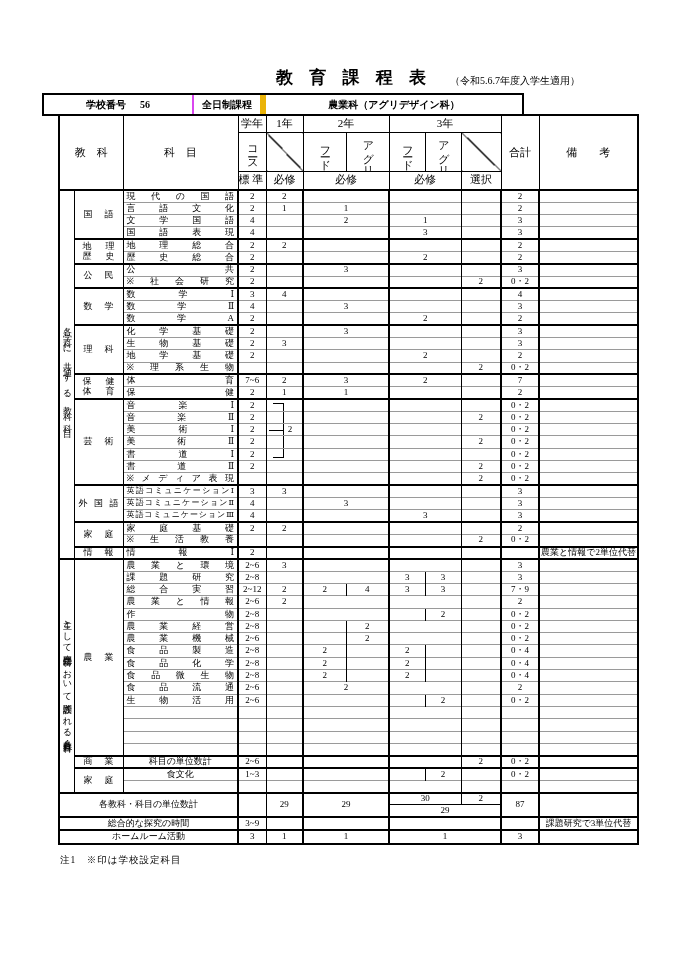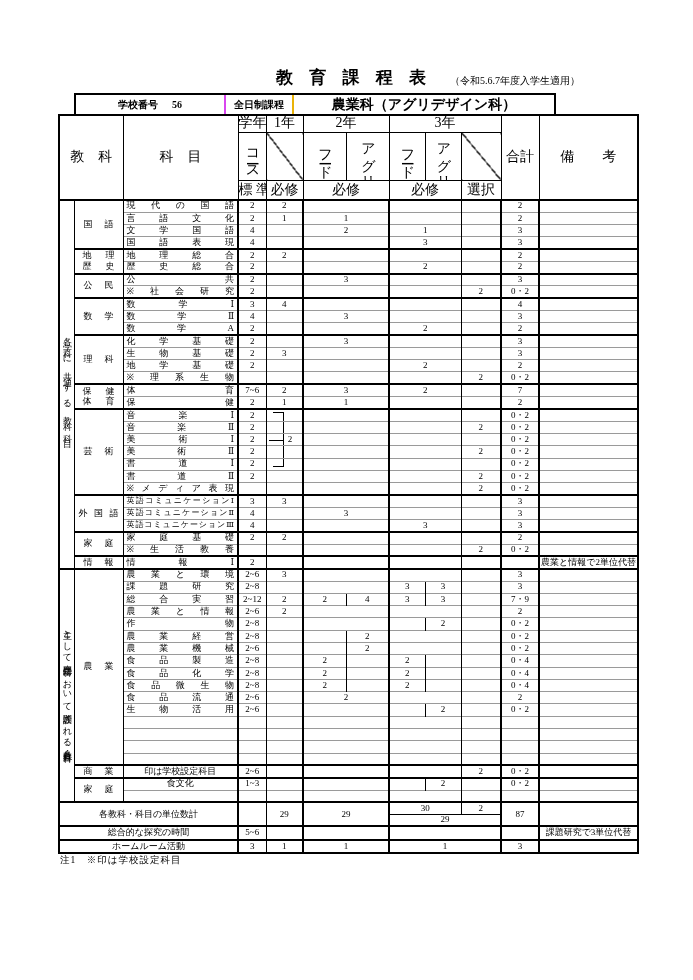--- a/index.html
+++ b/index.html
@@ -3,31 +3,31 @@
 <meta charset="utf-8">
 <style>
   html,body{margin:0;padding:0;background:#fff;}
   #page{position:relative;width:693px;height:980px;background:#ffffff;
         font-family:"Liberation Serif","DejaVu Serif",serif;color:#000;}
   
   #title-row{position:absolute;left:0;top:66px;width:693px;height:24px;margin-left:48px;}
   #doc-title{position:absolute;left:228px;top:0;font-size:17px;font-weight:bold;letter-spacing:6px;white-space:nowrap;}
   #doc-title-note{position:absolute;left:402px;top:8px;font-size:10px;white-space:nowrap;}
   
-  #school-bar{position:absolute;left:74px;top:93px;width:478px;height:19px;border:2px solid #000;display:flex;align-items:stretch;font-size:10px;}
+  #school-bar{position:absolute;left:42px;top:93px;width:478px;height:19px;border:2px solid #000;display:flex;align-items:stretch;font-size:10px;}
   #school-bar .cell{display:flex;align-items:center;justify-content:center;white-space:nowrap;overflow:hidden;}
   #school-bar .c1{width:148px;gap:14px;font-weight:bold;}
   #school-bar .c2{width:152px;border-left:2px solid #000;font-weight:bold;}
   #school-bar .c3{width:66px;border-left:2px solid #d946ef;font-weight:bold;}
-  #school-bar .c4{flex:1;border-left:2px solid #eab308;font-size:14px;font-weight:bold;}
+  #school-bar .c4{flex:1;border-left:6px solid #eab308;font-size:10px;font-weight:bold;}
   
   #main{position:absolute;left:58px;top:114px;width:579px;border-collapse:collapse;table-layout:fixed;border:2px solid #000;}
   #main td,#main th{padding:0;margin:0;text-align:center;vertical-align:middle;font-weight:normal;
       font-size:9px;line-height:1.05;overflow:hidden;white-space:nowrap;}
-  #main th{border:1px solid #000;font-size:14px;}
+  #main th{border:1px solid #000;font-size:11px;}
   tr.hr1{height:17px;} tr.hr2{height:39px;} tr.hr3{height:19px;}
   tr.dr{height:12.3px;} tr.sr{height:12px;} tr.sr2{height:13.5px;}
   .bl1{border-left:1px solid #000;} .bl2{border-left:2px solid #000;}
   .bt1{border-top:1px solid #9a9a9a;} .bt2{border-top:2px solid #000;}
   .vert{writing-mode:vertical-rl;}
   .diag{background:linear-gradient(to top right,transparent calc(50% - 0.6px),#000 calc(50% - 0.6px),#000 calc(50% + 0.6px),transparent calc(50% + 0.6px));}
   .std2{font-size:7.5px;line-height:1.1;white-space:normal;}
   td.vlabel{writing-mode:vertical-rl;font-size:9px;letter-spacing:6px;line-height:14px;}
   td.vlabel.small{font-size:8px;letter-spacing:1px;line-height:8px;white-space:normal;}
   .spread{display:flex;justify-content:space-between;padding:0 3px;align-items:center;}
@@ -986,21 +986,21 @@
           <td class="bl2 bt1"></td>
           <td class="bl2 bt1"></td>
         </tr>
         <tr class="dr">
           <td class="bl1 bt2">
             <div class="spread" style="padding: 0px 9px;">
               <span>商</span>
               <span>業</span>
             </div>
           </td>
-          <td class="bl1 nm-left bt2">印は学校設定科目</td>
+          <td class="bl1 nm-left bt2">科目の単位数計</td>
           <td class="bl2 bt2">2~6</td>
           <td class="bl1 bt2"></td>
           <td class="bl2 bt2" colspan="2"></td>
           <td class="bl2 bt2" colspan="2"></td>
           <td class="bl1 bt2">2</td>
           <td class="bl2 bt2">0・2</td>
           <td class="bl2 bt2"></td>
         </tr>
         <tr class="dr">
           <td class="bl1 bt2" rowspan="2">
@@ -1037,21 +1037,21 @@
           <td class="bl2 bt2" colspan="2">30</td>
           <td class="bl1 bt2">2</td>
           <td class="bl2 bt2" rowspan="2">87</td>
           <td class="bl2 bt2" rowspan="2"></td>
         </tr>
         <tr class="sr">
           <td class="bl2" colspan="3" style="border-top: 1px solid rgb(0, 0, 0);">29</td>
         </tr>
         <tr class="sr2">
           <td class="bt2" colspan="3">総合的な探究の時間</td>
-          <td class="bl2 bt2">5~6</td>
+          <td class="bl2 bt2">3~9</td>
           <td class="bl1 bt2"></td>
           <td class="bl2 bt2" colspan="2"></td>
           <td class="bl2 bt2" colspan="3"></td>
           <td class="bl2 bt2"></td>
           <td class="bl2 bt2 fs8">課題研究で3単位代替</td>
         </tr>
         <tr class="sr2">
           <td class="bt2" colspan="3">ホームルーム活動</td>
           <td class="bl2 bt2">3</td>
           <td class="bl1 bt2">1</td>

